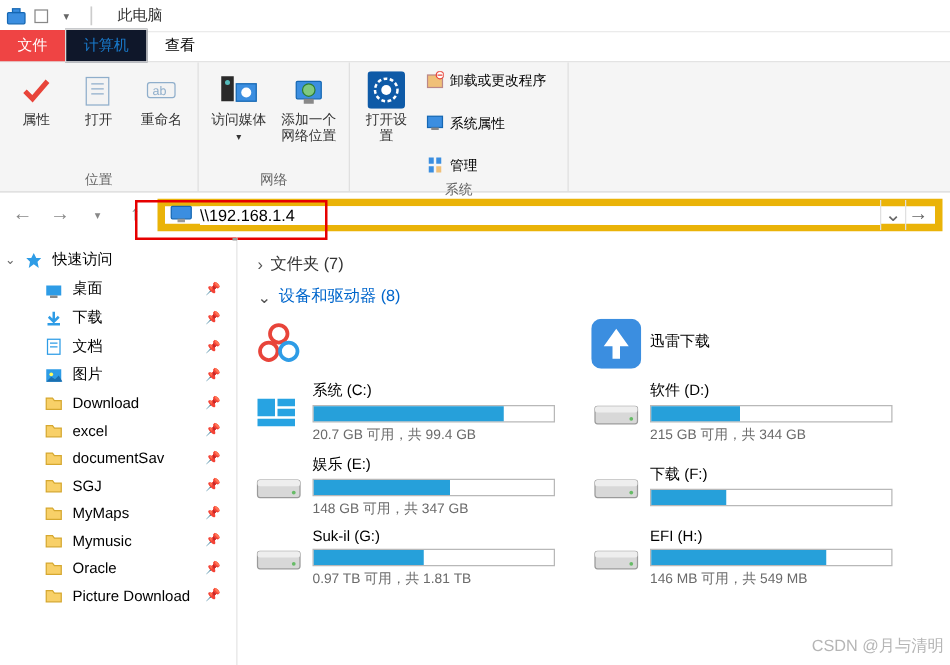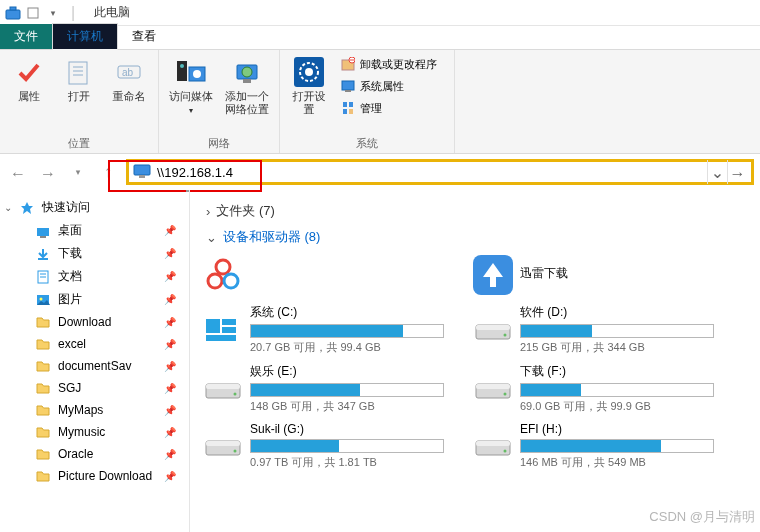--- a/index.html
+++ b/index.html
@@ -5,38 +5,38 @@
 * { margin: 0; padding: 0; box-sizing: border-box; font-family: "Microsoft YaHei", "Segoe UI", sans-serif; }
 body { background: #fff; width: 760px; height: 532px; overflow: hidden; position: relative; }
 
 .titlebar { height: 26px; background: #fff; display: flex; align-items: center; padding: 2px 4px; border-bottom: 1px solid #e5e5e5; }
 .titlebar .qat { display: flex; gap: 2px; align-items: center; }
 .titlebar .qat span { width: 18px; height: 18px; display: flex; align-items: center; justify-content: center; }
 .titlebar-title { margin-left: 12px; font-size: 12px; color: #333; }
 
 .tabs { height: 24px; background: #fff; display: flex; align-items: flex-end; border-bottom: 1px solid #dadada; }
 .tab { padding: 4px 14px; font-size: 12px; cursor: pointer; }
-.tab.file { background: #0f766e; color: #fff; }
+.tab.file { background: #ef4444; color: #fff; }
 .tab.active { background: #0f172a; border: 1px solid #dadada; border-bottom: 1px solid #f5f5f5; margin-bottom: -1px; color: #1979ca; }
 
 .ribbon { height: 104px; background: #f5f5f5; display: flex; border-bottom: 1px solid #dadada; }
 .group { border-right: 1px solid #e0e0e0; padding: 4px 6px 0 6px; display: flex; flex-direction: column; }
 .group-body { display: flex; gap: 4px; flex: 1; }
 .group-label { font-size: 11px; color: #666; text-align: center; padding: 2px 0; }
 .rbtn { display: flex; flex-direction: column; align-items: center; width: 46px; cursor: pointer; padding: 2px; }
 .rbtn.large { width: 52px; }
 .rbtn .ico { width: 32px; height: 32px; display: flex; align-items: center; justify-content: center; margin-bottom: 2px; }
 .rbtn .lbl { font-size: 11px; text-align: center; line-height: 13px; color: #333; }
-.smallbtns { display: flex; flex-direction: column; gap: 2px; }
+.smallbtns { display: flex; flex-direction: column; gap: 14px; }
 .sbtn { display: flex; align-items: center; gap: 4px; font-size: 11px; padding: 2px 4px; cursor: pointer; }
 .sbtn .sico { width: 16px; height: 16px; display:flex; align-items:center; justify-content:center;}
 
 .addrbar { height: 36px; display: flex; align-items: center; padding: 4px 6px; gap: 6px; }
 .navbtn { width: 24px; height: 24px; display: flex; align-items: center; justify-content: center; color: #888; cursor: pointer; }
-.addrbox { flex: 1; height: 26px; border: 3px solid #eab308; display: flex; align-items: center; padding: 0 4px; position: relative; }
+.addrbox { flex: 1; height: 26px; border: 6px solid #eab308; display: flex; align-items: center; padding: 0 4px; position: relative; }
 .addrbox .pcico { width: 18px; height: 16px; margin-right: 6px; }
 .addrbox input { border: none; outline: none; flex: 1; font-size: 13px; }
 .addrbox .dd, .addrbox .ref { width: 20px; height: 24px; display: flex; align-items: center; justify-content: center; color: #666; border-left: 1px solid #e0e0e0; cursor:pointer;}
 .redbox { position: absolute; left: 108px; top: 160px; width: 154px; height: 32px; border: 2px solid #e60000; pointer-events: none; }
 
 .body { display: flex; height: calc(532px - 26px - 24px - 104px - 36px); }
 .sidebar { width: 190px; border-right: 1px solid #e5e5e5; overflow-y: auto; padding: 6px 0; position: relative; }
 .sidebar::after { content:''; position:absolute; right:0; top:0; bottom:0; width:6px; }
 .sgrab { position:absolute; right:-3px; top:-12px; width:6px; height:14px; background:#999; }
 .sitem { display: flex; align-items: center; padding: 3px 4px 3px 18px; font-size: 12px; cursor: pointer; position: relative; }
@@ -439,21 +439,20 @@
               <rect x="2" y="8" width="34" height="14" rx="2" fill="#d8d8d8" stroke="#9a9a9a"></rect>
               <rect x="2" y="8" width="34" height="5" rx="2" fill="#eee"></rect>
               <circle cx="31" cy="18" r="1.5" fill="#6b6"></circle>
             </svg>
           </div>
           <div class="dinfo">
             <div class="dname">下载 (F:)</div>
             <div class="dbar">
               <div class="fill" style="width:31%"></div>
             </div>
-            <div class="dtxt">69.0 GB 可用，共 99.9 GB</div>
           </div>
         </div>
         <div class="drive">
           <div class="dico">
             <svg width="38" height="26">
               <rect x="2" y="8" width="34" height="14" rx="2" fill="#d8d8d8" stroke="#9a9a9a"></rect>
               <rect x="2" y="8" width="34" height="5" rx="2" fill="#eee"></rect>
               <circle cx="31" cy="18" r="1.5" fill="#6b6"></circle>
             </svg>
           </div>

